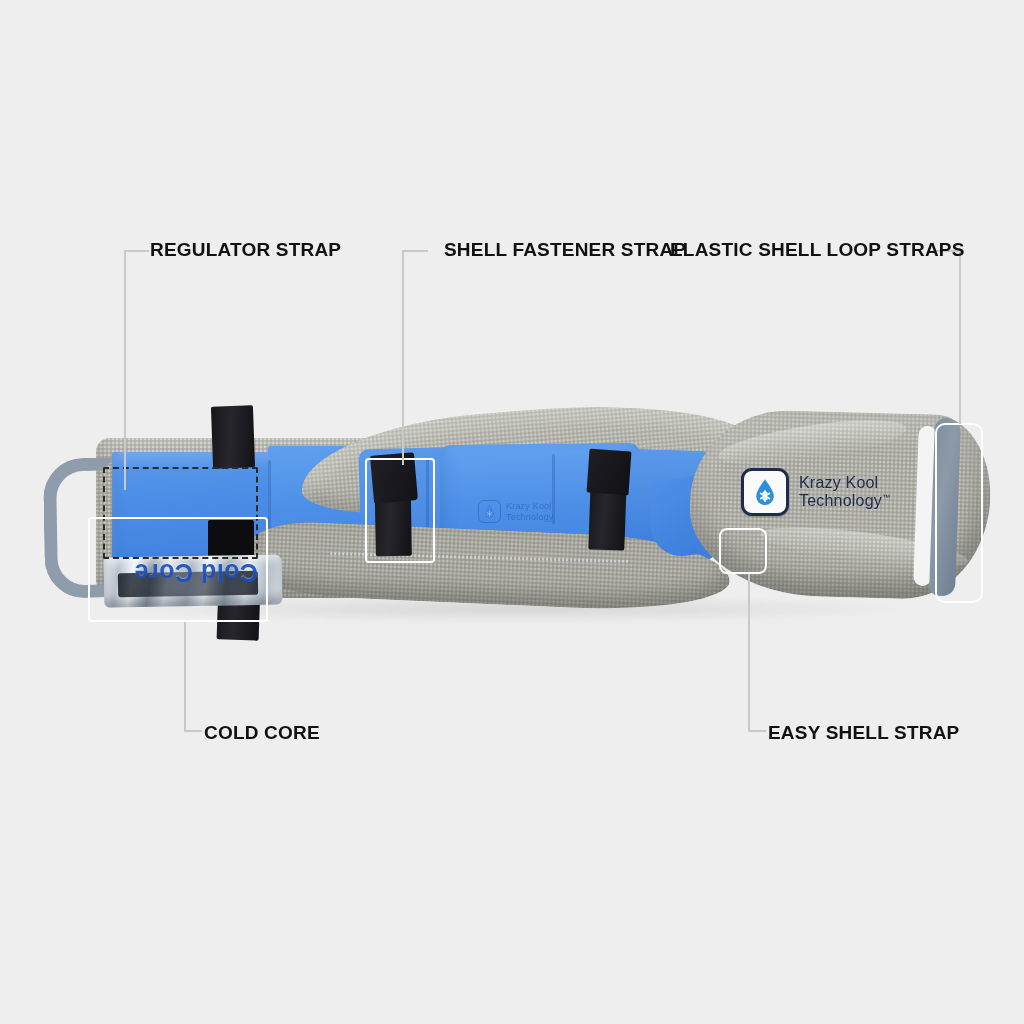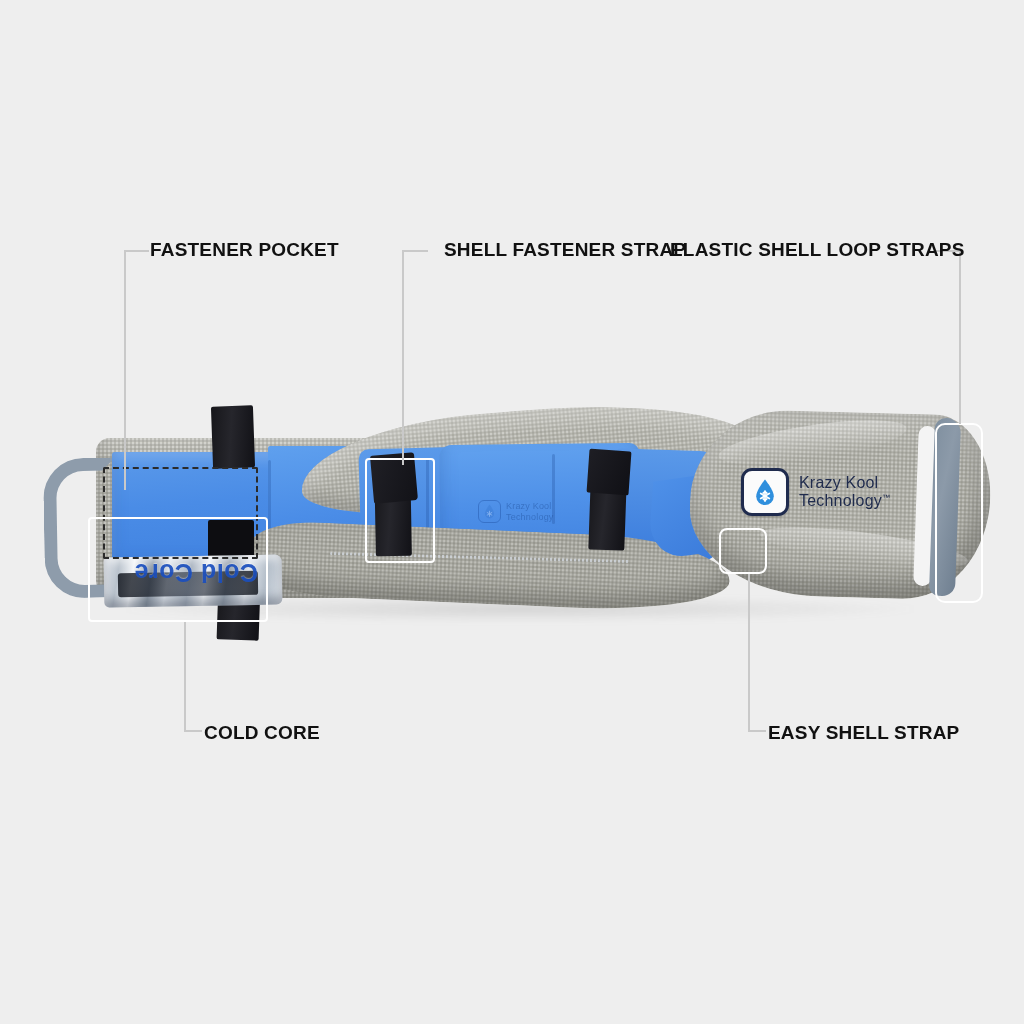--- a/index.html
+++ b/index.html
@@ -486,21 +486,21 @@
 
   <div class="leader h" style="left:934px; top:250px; width:26px;"></div>
   <div class="leader v" style="left:959px; top:250px; height:174px;"></div>
 
   <div class="leader v" style="left:184px; top:622px; height:108px;"></div>
   <div class="leader h" style="left:184px; top:730px; width:18px;"></div>
 
   <div class="leader v" style="left:748px; top:574px; height:156px;"></div>
   <div class="leader h" style="left:748px; top:730px; width:18px;"></div>
 
-  <div class="callout-label" id="label-regulator-pocket">FASTENER POCKET</div>
+  <div class="callout-label" id="label-regulator-pocket">REGULATOR STRAP</div>
 
   <div class="callout-label" id="label-shell-fastener">SHELL FASTENER STRAP</div>
 
   <div class="callout-label" id="label-elastic-loops">ELASTIC SHELL LOOP STRAPS</div>
 
   <div class="callout-label" id="label-cold-core">COLD CORE</div>
 
   <div class="callout-label" id="label-easy-zipper">EASY SHELL STRAP</div>
 
 </div>

